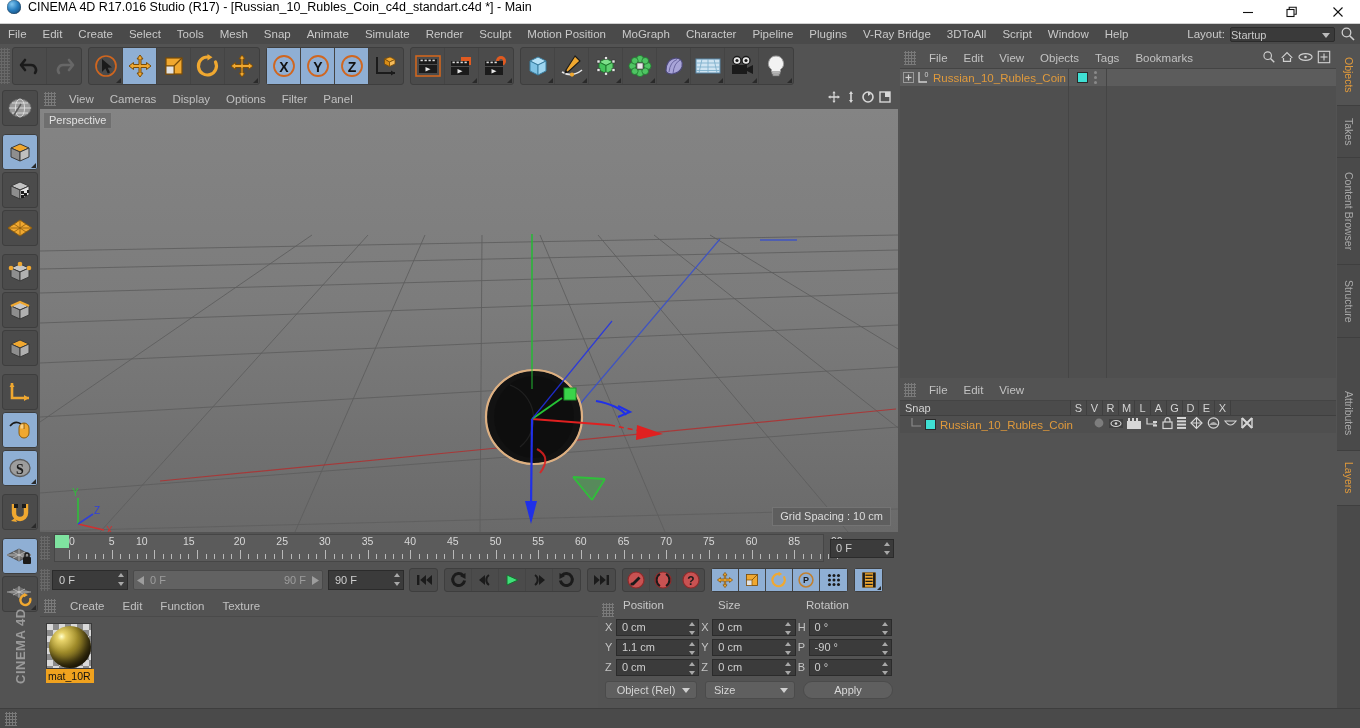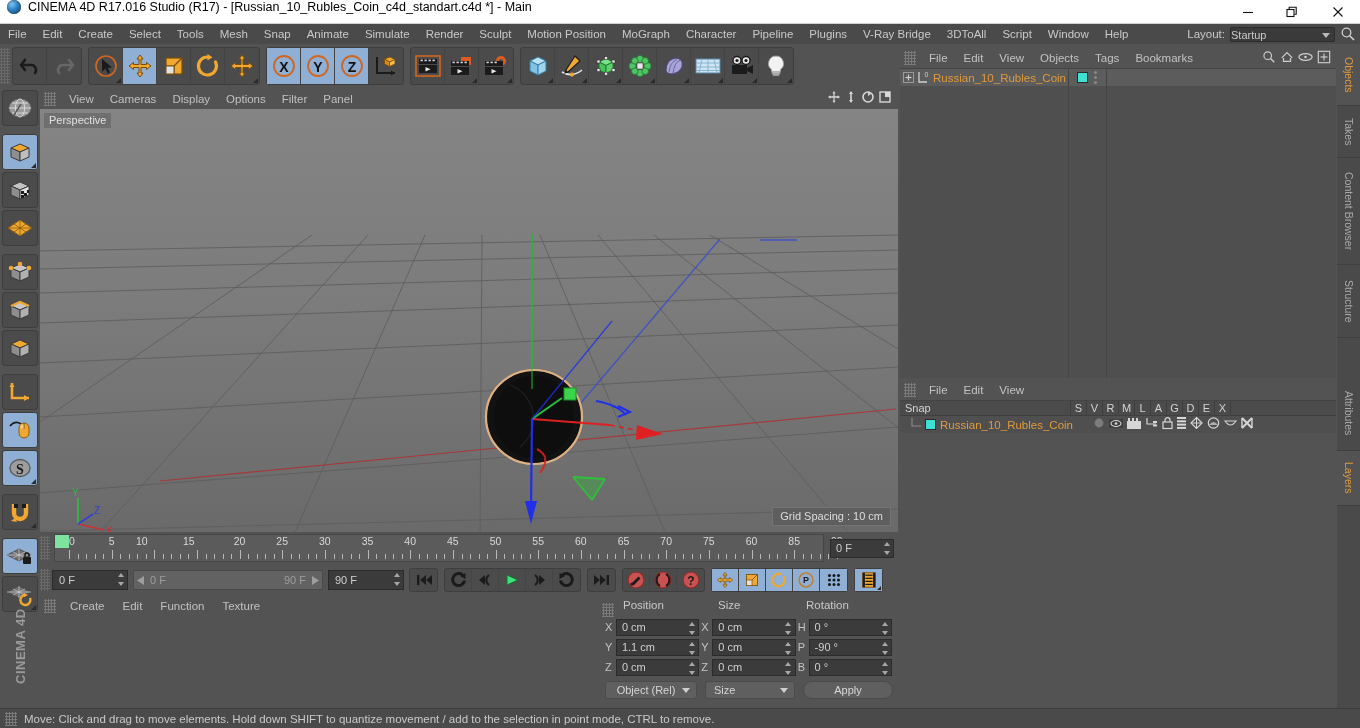--- a/index.html
+++ b/index.html
@@ -1119,20 +1119,28 @@
   </div>
 
   <div class="matmgr">
     <div class="mm-menubar">
       <div class="grip2" style="width:12px;height:14px;margin:0 5px 0 4px;background-image:radial-gradient(circle,#7a7a7a 1px,transparent 1.2px);background-size:3px 3px;"></div>
       <div class="mi">Create</div>
       <div class="mi">Edit</div>
       <div class="mi">Function</div>
       <div class="mi">Texture</div>
     </div>
+    <div class="mm-body">
+      <div class="mat-item">
+        <div class="mat-sphere">
+          <div class="mat-ball"></div>
+        </div>
+        <div class="mat-name">mat_10R</div>
+      </div>
+    </div>
   </div>
 
   <div class="coords">
     <div class="co-head">
       <div class="grip2"></div>
       <span class="co-h" style="left:25px;">Position</span>
       <span class="co-h" style="left:120px;">Size</span>
       <span class="co-h" style="left:208px;">Rotation</span>
     </div>
 
@@ -1376,16 +1384,15 @@
     <div class="vtab" style="height:52px;">Takes</div>
     <div class="vtab" style="height:107px;">Content Browser</div>
     <div class="vtab" style="height:73px;">Structure</div>
     <div style="height:38px;background:#4a4a4a;"></div>
     <div class="vtab" style="height:75px;">Attributes</div>
     <div class="vtab active" style="height:55px;">Layers</div>
   </div>
 
   <div class="statusbar">
     <div class="grip2"></div>
-    <div class="status-text">Move: Click and drag to move elements. Hold down SHIFT to quantize movement / add to the selection in point mode, CTRL to remove.</div>
   </div>
 
 </div>
 
 </body></html>

